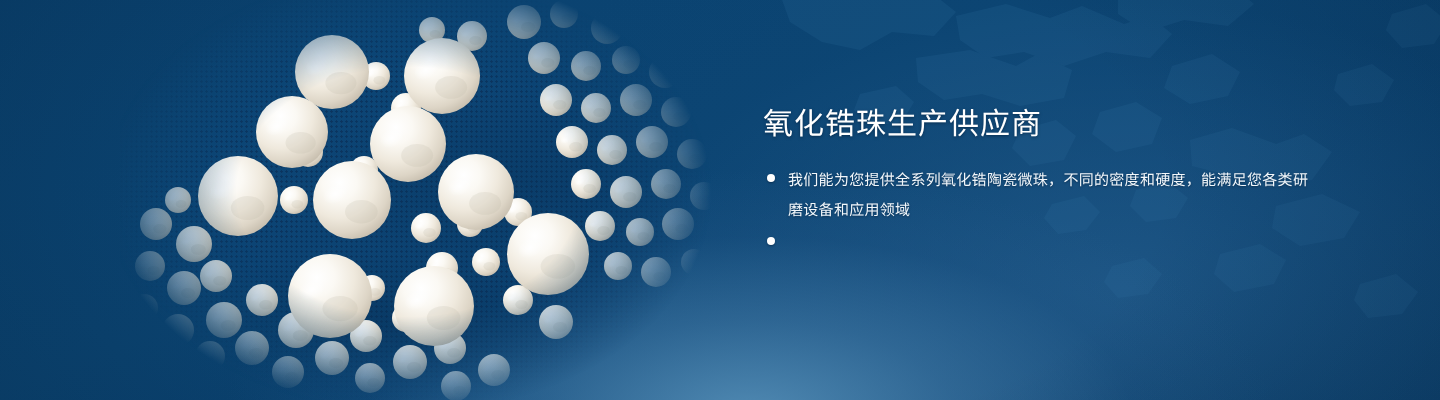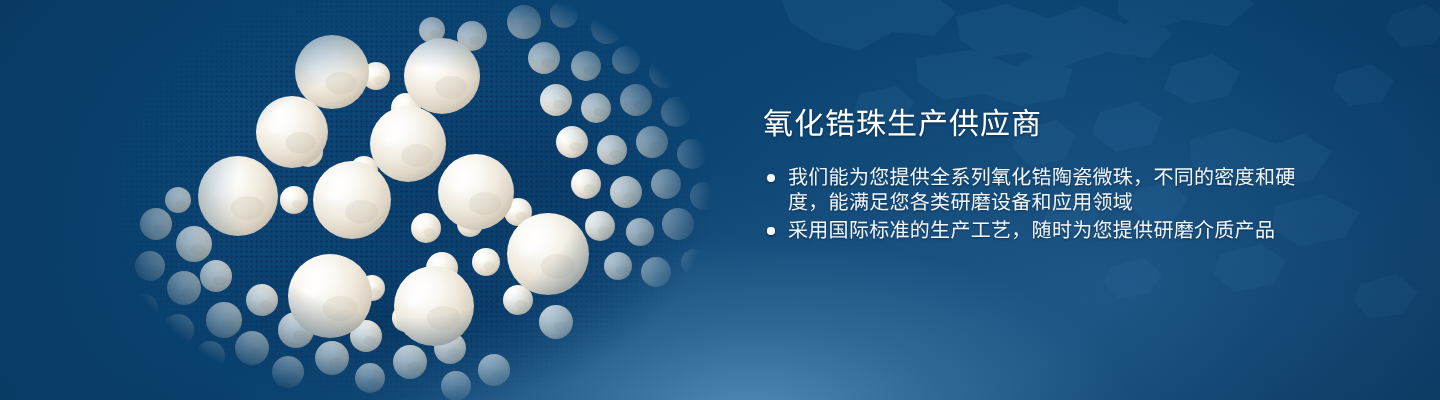--- a/index.html
+++ b/index.html
@@ -98,22 +98,22 @@
   }
   .bullets {
     list-style: none;
     margin: 21px 0 0 0;
     padding: 0;
   }
   .bullet {
     position: relative;
     padding-left: 25px;
     margin-bottom: 3px;
-    font-size: 20px;
-    line-height: 25px;
+    font-size: 15px;
+    line-height: 30px;
     color: #f2f7fb;
     letter-spacing: 0.3px;
     text-shadow: 0 1px 2px rgba(2,22,44,0.5);
   }
   .dot {
     position: absolute;
     left: 4px;
     top: 9px;
     width: 8px;
     height: 8px;
@@ -282,20 +282,16 @@
     <h1 class="headline">氧化锆珠生产供应商</h1>
 
     <ul class="bullets">
       <li class="bullet">
         <span class="dot"></span>
         <span>我们能为您提供全系列氧化锆陶瓷微珠，不同的密度和硬度，能满足您各类研磨设备和应用领域</span>
       </li>
       <li class="bullet">
         <span class="dot"></span>
       </li>
-      <li class="bullet">
-        <span class="dot"></span>
-        <span>采用国际标准的生产工艺，随时为您提供研磨介质产品</span>
-      </li>
     </ul>
   </div>
 
 </div>
 
 </body></html>

